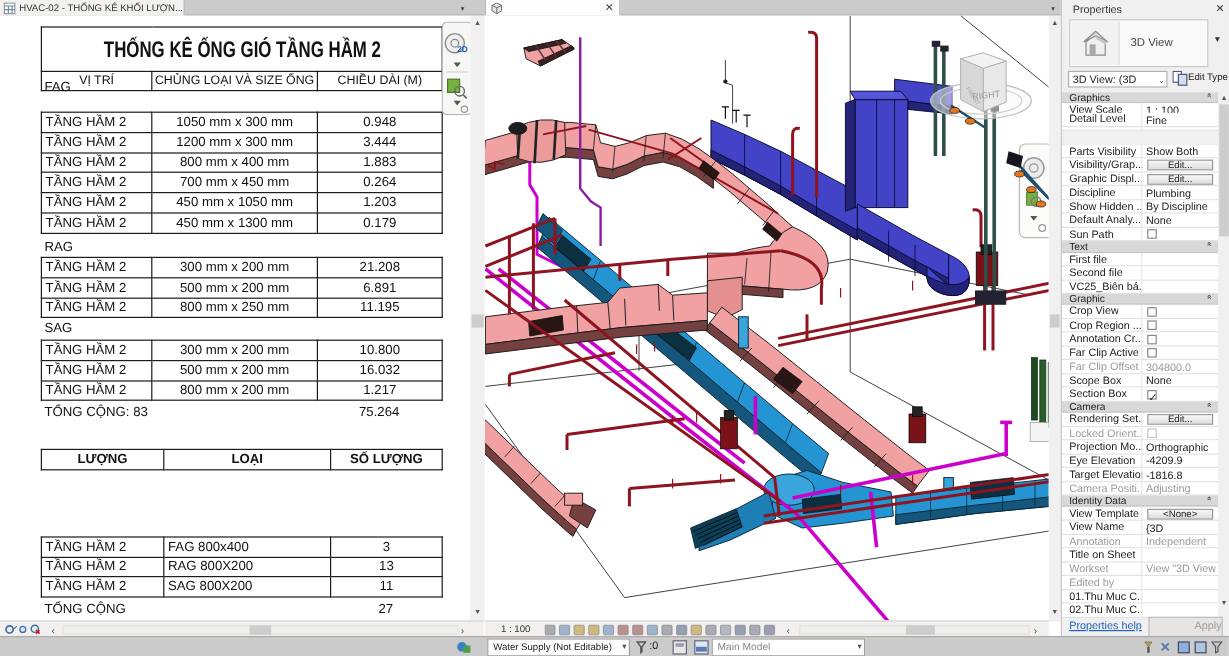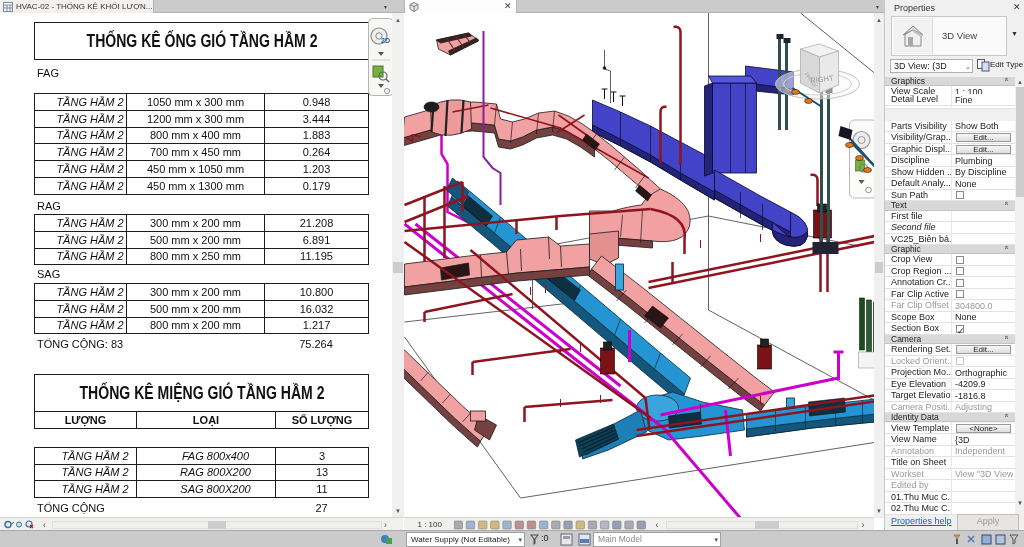--- a/index.html
+++ b/index.html
@@ -16,21 +16,21 @@
 .gray{color:#9a9a9a;}
 .sbar{background:#f0f0f0;}
 .sthumb{position:absolute;background:#cdcdcd;}
 .sarrow{position:absolute;font-size:6px;color:#555;line-height:6px;}
 .bbar{position:absolute;height:13px;background:#f1f0ee;border-top:1px solid #d5d3d0;font-size:8.5px;color:#333;}
 #statusbar{position:absolute;left:0;top:530px;width:1024px;height:17px;background:#cbcbcb;border-top:1px solid #aaa;font-size:9px;color:#222;}
 .combo{position:absolute;background:#fff;border:1px solid #a0a0a0;font-size:8.5px;line-height:13px;color:#222;white-space:nowrap;}
 .cv{position:absolute;right:2px;top:0;color:#555;font-size:7px;}
 table.sch{border-collapse:collapse;table-layout:fixed;}
 table.sch td{border:1.4px solid #1c1c1c;font-size:11px;color:#111;text-align:center;overflow:hidden;white-space:nowrap;padding:0;}
-table.sch td.l{text-align:center;padding-left:19px;font-style:italic;}
+table.sch td.l{text-align:left;padding-left:3px;}
 .slab{position:absolute;font-size:11px;color:#111;}
 </style></head><body>
 
 <div id="tabbar">
  <div class="tab" style="left:0;width:154px;background:#f2f1f0;border-right:1px solid #b3b3b3;">
    <svg class="abs" style="left:3px;top:1.5px" width="10" height="10" viewBox="0 0 10 10">
         <rect x="0.5" y="0.5" width="9" height="9" fill="#fff" stroke="#7a8a9a"></rect>
         <line x1="0.5" y1="3" x2="9.5" y2="3" stroke="#7a8a9a"></line>
         <line x1="0.5" y1="6" x2="9.5" y2="6" stroke="#7a8a9a"></line>
         <line x1="4" y1="3" x2="4" y2="9.5" stroke="#7a8a9a"></line>
@@ -53,20 +53,25 @@
 <table class="sch" style="position:absolute;left:34px;top:9px;width:334px;">
       <colgroup>
         <col style="width:92px">
         <col style="width:138px">
         <col style="width:104px">
       </colgroup>
       <tbody>
         <tr>
           <td colspan="3" style="height:37px;font-weight:bold;font-size:18px;"><span style="display:inline-block;transform:scale(0.78,1.05);transform-origin:center;white-space:nowrap;">THỐNG KÊ ỐNG GIÓ TẦNG HẦM 2</span></td>
         </tr>
+        <tr style="height:16px">
+          <td style="height:16px;font-size:10.3px">VỊ TRÍ</td>
+          <td style="height:16px;font-size:10.3px">CHỦNG LOẠI VÀ SIZE ỐNG</td>
+          <td style="height:16px;font-size:10.3px">CHIỀU DÀI (M)</td>
+        </tr>
       </tbody>
     </table>
 <div class="slab" style="left:37px;top:54px;">FAG</div>
 <table class="sch" style="position:absolute;left:34px;top:80px;width:334px;">
       <colgroup>
         <col style="width:92px">
         <col style="width:138px">
         <col style="width:104px">
       </colgroup>
       <tbody>
@@ -154,23 +159,20 @@
     </table>
 <div class="slab" style="left:37px;top:325px;">TỔNG CỘNG: 83</div>
 <div class="slab" style="left:264px;top:325px;width:104px;text-align:center;">75.264</div>
 <table class="sch" style="position:absolute;left:34px;top:361px;width:334px;">
       <colgroup>
         <col style="width:102px">
         <col style="width:139px">
         <col style="width:93px">
       </colgroup>
       <tbody>
-        <tr>
-          <td colspan="3" style="height:37px;font-weight:bold;font-size:18px;"><span style="display:inline-block;transform:scale(0.78,1.05);transform-origin:center;white-space:nowrap;">THỐNG KÊ MIỆNG GIÓ TẦNG HẦM 2</span></td>
-        </tr>
         <tr style="height:16.5px">
           <td style="height:16.5px;font-weight:bold;font-size:11px">LƯỢNG</td>
           <td style="height:16.5px;font-weight:bold;font-size:11px">LOẠI</td>
           <td style="height:16.5px;font-weight:bold;font-size:11px">SỐ LƯỢNG</td>
         </tr>
       </tbody>
     </table>
 <table class="sch" style="position:absolute;left:34px;top:434px;width:334px;">
       <colgroup>
         <col style="width:102px">
@@ -608,21 +610,21 @@
       <span style="position:absolute;left:66px;top:0;width:1px;height:11.5px;background:#e8e8e8"></span>
     </div>
     <div class="phead" style="position:absolute;left:0;top:201.3px;height:9.3px;font-size:8.5px;">
       <span class="plab" style="top:-1px">Text</span>
       <span class="abs" style="left:120px;top:-1px;font-size:7px;transform:rotate(90deg);">«</span>
     </div>
     <div class="prow" style="position:absolute;left:0;top:210.6px;height:11.5px;font-size:9px;">
       <span class="plab" style="top:0px">First file</span>
       <span style="position:absolute;left:66px;top:0;width:1px;height:11.5px;background:#e8e8e8"></span>
     </div>
-    <div class="prow" style="position:absolute;left:0;top:222.1px;height:11.5px;font-size:9px;font-style:italic;">
+    <div class="prow" style="position:absolute;left:0;top:222.1px;height:11.5px;font-size:9px;">
       <span class="plab" style="top:0px">Second file</span>
       <span style="position:absolute;left:66px;top:0;width:1px;height:11.5px;background:#e8e8e8"></span>
     </div>
     <div class="prow" style="position:absolute;left:0;top:233.6px;height:11.5px;font-size:9px;">
       <span class="plab" style="top:0px">VC25_Biên bá...</span>
       <span style="position:absolute;left:66px;top:0;width:1px;height:11.5px;background:#e8e8e8"></span>
     </div>
     <div class="phead" style="position:absolute;left:0;top:245.1px;height:9.3px;font-size:8.5px;">
       <span class="plab" style="top:-1px">Graphic</span>
       <span class="abs" style="left:120px;top:-1px;font-size:7px;transform:rotate(90deg);">«</span>
@@ -735,21 +737,21 @@
     <div class="prow" style="position:absolute;left:0;top:503.0px;height:11.5px;font-size:9px;">
       <span class="plab" style="top:0px">02.Thu Muc C...</span>
       <span style="position:absolute;left:66px;top:0;width:1px;height:11.5px;background:#e8e8e8"></span>
     </div>
     <div class="abs sbar" style="left:130px;top:77px;width:10px;height:433px;background:#f0f0f0;">
 <div class="sarrow" style="left:2px;top:2px;">▲</div>
 <div class="sarrow" style="left:2px;top:423px;">▼</div>
 <div class="sthumb" style="left:1px;top:10px;width:8px;height:110px;"></div>
 </div>
     <div class="abs" style="left:6px;top:516px;font-size:9px;color:#1e5fbf;text-decoration:underline;">Properties help</div>
-<div class="abs" style="left:72px;top:514px;width:62px;height:22px;background:#e6e5e3;border:1px solid #c0bfbd;color:#9a9a9a;font-size:9px;text-align:center;line-height:13px;">Apply</div>
+<div class="abs" style="left:72px;top:514px;width:62px;height:22px;background:#e6e5e3;border:1px solid #c0bfbd;color:#9a9a9a;font-size:9px;text-align:right;line-height:13px;">Apply</div>
   </div>
 <div id="statusbar">
 <svg class="abs" style="left:380px;top:2px" width="13" height="13" viewBox="0 0 13 13">
       <circle cx="5" cy="6" r="4" fill="#3b7fc4"></circle>
       <rect x="6" y="5" width="6" height="6" fill="#4aa04a"></rect>
     </svg>
 <div class="combo" style="left:406px;top:1px;width:119px;height:15px;">
  <span class="abs" style="left:4px;top:0px;font-size:8px;">Water Supply (Not Editable)</span>
  <span class="cv">▾</span>
 </div>

